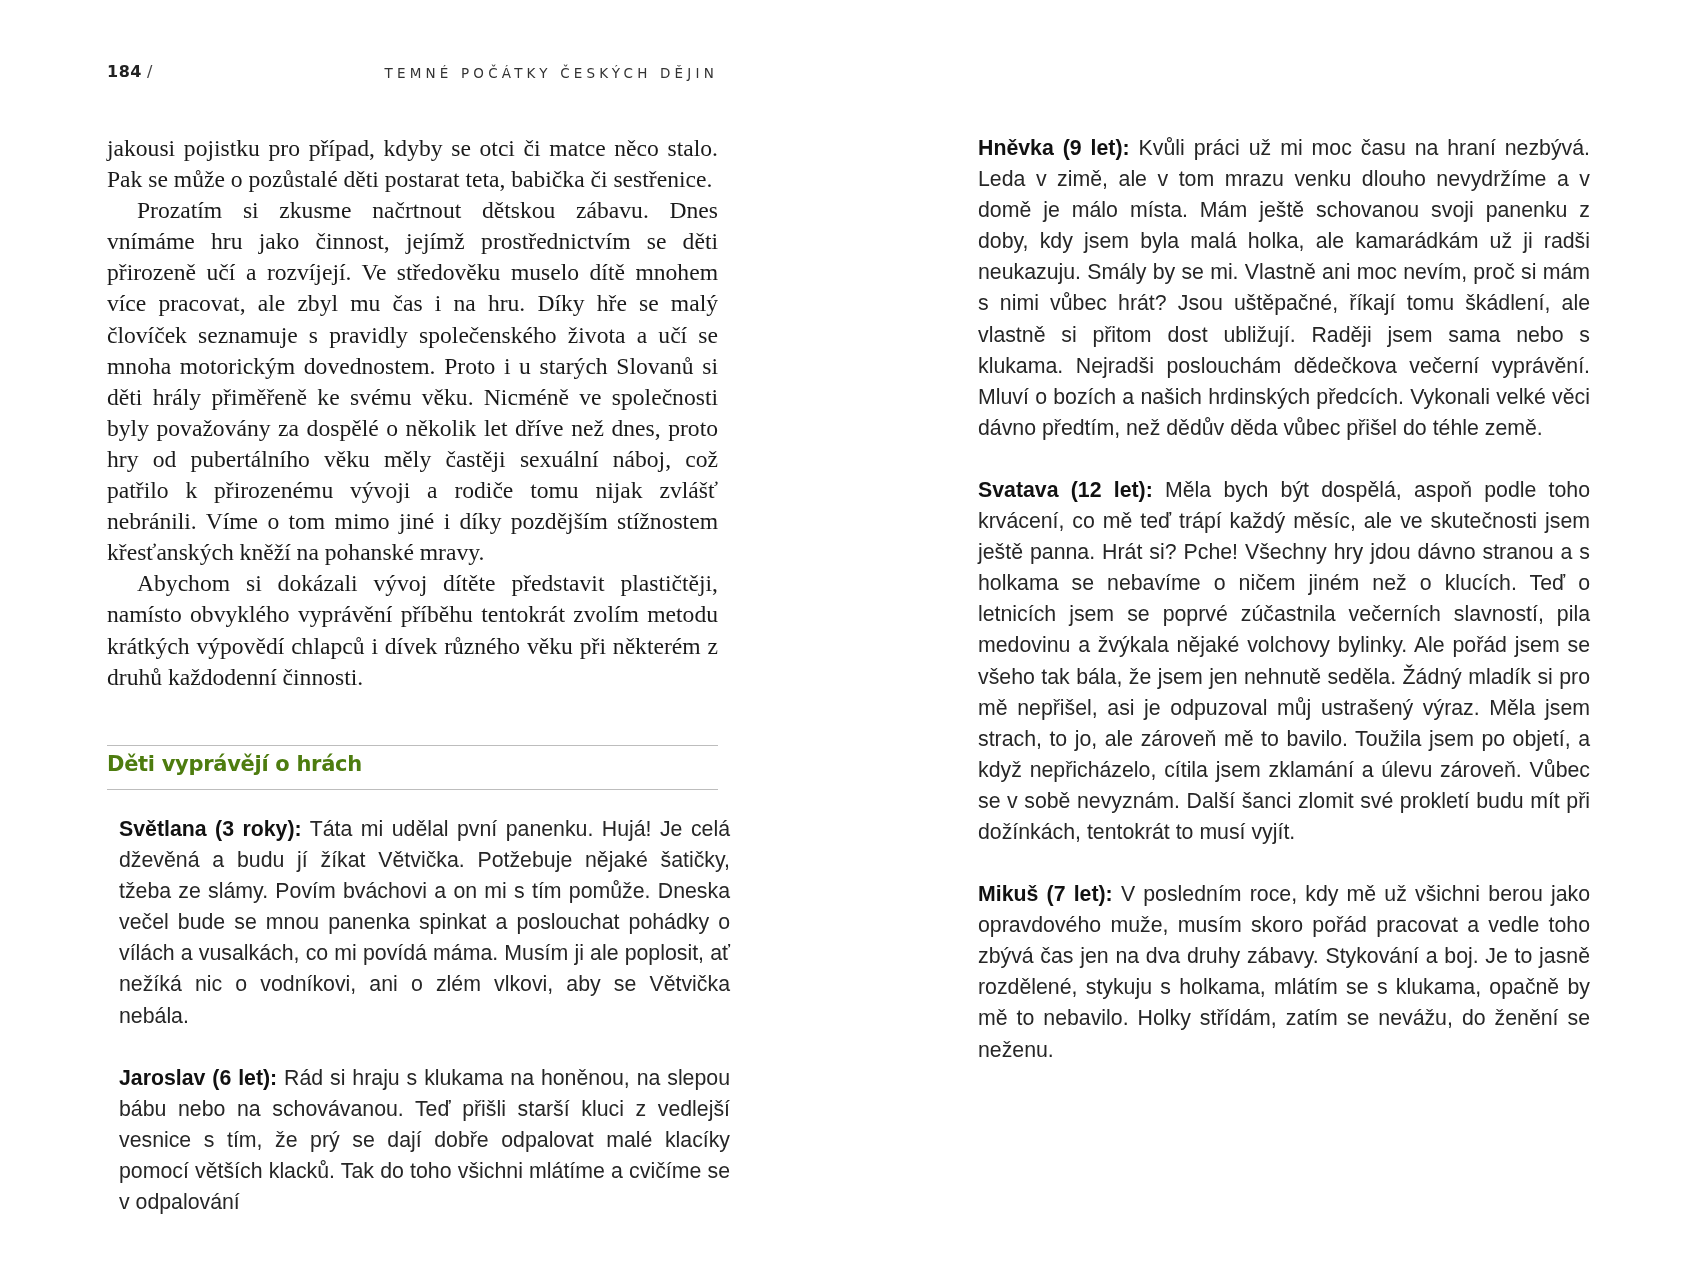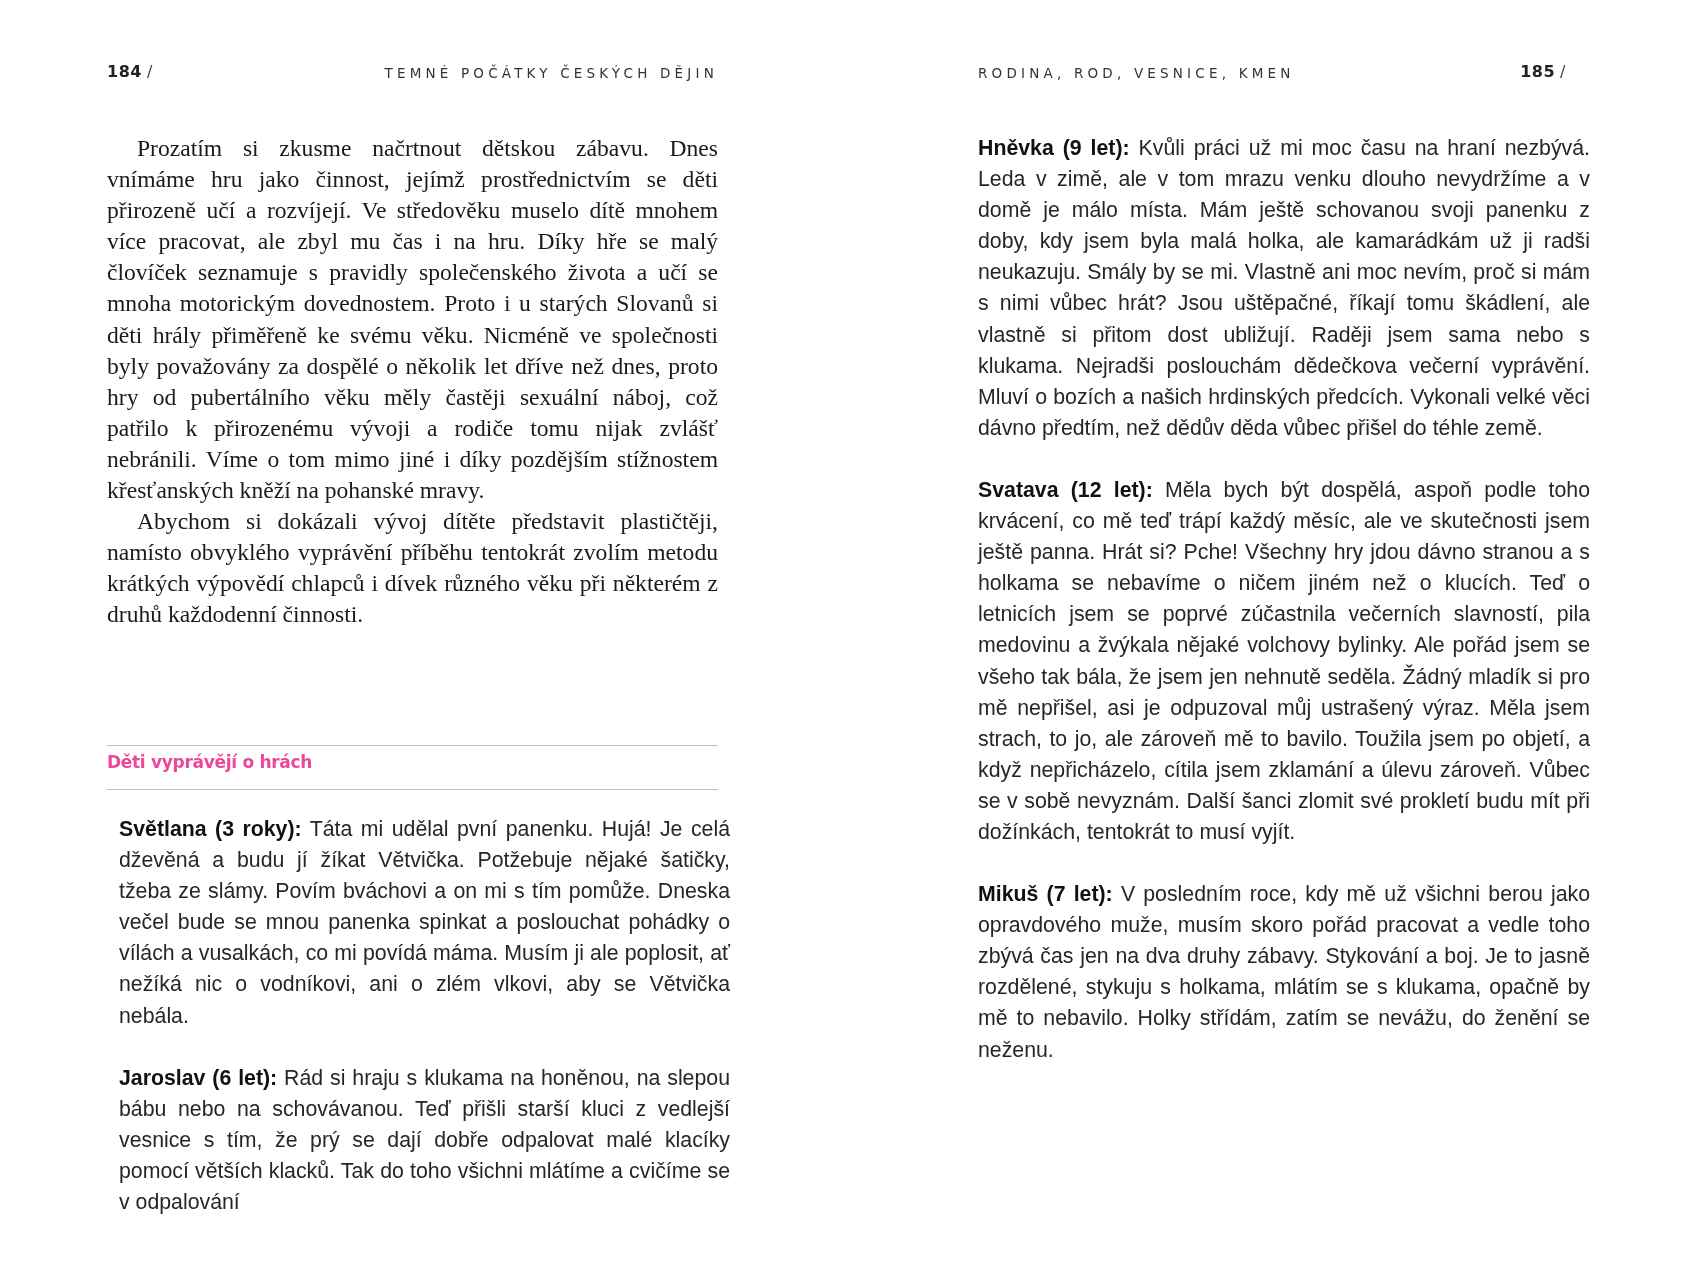--- a/index.html
+++ b/index.html
@@ -30,22 +30,22 @@
     hyphens: manual; color: #1a1a1a;
   }
   .serif-body p { margin: 0; }
   .serif-body p.indent { text-indent: 30px; }
 
   .section-rule { position: absolute; left: 0; width: 611px; height: 0; border-top: 1.5px solid #bdbdbd; }
   .rule-top { top: 745px; }
   .rule-bottom { top: 789px; }
   .section-title {
     position: absolute; top: 752px; left: 0;
-    font-family: "DejaVu Sans", sans-serif; font-weight: bold; font-size: 17px;
-    color: #ec4899; letter-spacing: -0.3px;
+    font-family: "DejaVu Sans", sans-serif; font-weight: bold; font-size: 21px;
+    color: #4d7c0f; letter-spacing: -0.3px;
   }
 
   .sans-body {
     font-family: "Liberation Sans", "DejaVu Sans", sans-serif;
     font-size: 21.3px; line-height: 31.1px; text-align: justify; color: #262626;
   }
   .sans-body p { margin: 0; }
   .sans-body .speaker { font-weight: bold; color: #111; }
   .left-quotes { position: absolute; top: 814px; left: 12px; width: 611px; }
   .left-quotes p + p { margin-top: 31px; }
@@ -56,38 +56,35 @@
 </head>
 <body>
 
 <div class="page page-left">
   <div class="running-head">
     <span class="folio"><span>184</span><span class="slash">/</span></span>
     <span class="head-title">TEMNÉ POČÁTKY ČESKÝCH DĚJIN</span>
   </div>
 
   <div class="serif-body">
+    <p>jakousi pojistku pro případ, kdyby se otci či matce něco stalo. Pak se může o pozůstalé děti postarat teta, babička či sestřenice.</p>
     <p class="indent">Prozatím si zkusme načrtnout dětskou zábavu. Dnes vnímáme hru jako činnost, jejímž prostřednictvím se děti přirozeně učí a rozvíjejí. Ve středověku muselo dítě mnohem více pracovat, ale zbyl mu čas i na hru. Díky hře se malý človíček seznamuje s pravidly společenského života a učí se mnoha motorickým dovednostem. Proto i u starých Slovanů si děti hrály přiměřeně ke svému věku. Nicméně ve společnosti byly považovány za dospělé o několik let dříve než dnes, proto hry od pubertálního věku měly častěji sexuální náboj, což patřilo k přirozenému vývoji a rodiče tomu nijak zvlášť nebránili. Víme o tom mimo jiné i díky pozdějším stížnostem křesťanských kněží na pohanské mravy.</p>
     <p class="indent">Abychom si dokázali vývoj dítěte představit plastičtěji, namísto obvyklého vyprávění příběhu tentokrát zvolím metodu krátkých výpovědí chlapců i dívek různého věku při některém z druhů každodenní činnosti.</p>
   </div>
 
   <div class="section-rule rule-top"></div>
   <div class="section-title">Děti vyprávějí o hrách</div>
   <div class="section-rule rule-bottom"></div>
 
   <div class="sans-body left-quotes">
     <p><span class="speaker">Světlana (3 roky):</span> <span>Táta mi udělal pvní panenku. Hujá! Je celá dževěná a budu jí žíkat Větvička. Potžebuje nějaké šatičky, tžeba ze slámy. Povím bváchovi a on mi s tím pomůže. Dneska večel bude se mnou panenka spinkat a poslouchat pohádky o vílách a vusalkách, co mi povídá máma. Musím ji ale poplosit, ať nežíká nic o vodníkovi, ani o zlém vlkovi, aby se Větvička nebála.</span></p>
     <p><span class="speaker">Jaroslav (6 let):</span> <span>Rád si hraju s klukama na honěnou, na slepou bábu nebo na schovávanou. Teď přišli starší kluci z vedlejší vesnice s tím, že prý se dají dobře odpalovat malé klacíky pomocí větších klacků. Tak do toho všichni mlátíme a cvičíme se v odpalování</span></p>
   </div>
 </div>
 
 <div class="page page-right">
-  <div class="running-head">
-    <span class="head-title">RODINA, ROD, VESNICE, KMEN</span>
-    <span class="folio"><span>185</span><span class="slash">/</span></span>
-  </div>
 
   <div class="sans-body right-body">
     <p><span class="speaker">Hněvka (9 let):</span> <span>Kvůli práci už mi moc času na hraní nezbývá. Leda v zimě, ale v tom mrazu venku dlouho nevydržíme a v domě je málo místa. Mám ještě schovanou svoji panenku z doby, kdy jsem byla malá holka, ale kamarádkám už ji radši neukazuju. Smály by se mi. Vlastně ani moc nevím, proč si mám s nimi vůbec hrát? Jsou uštěpačné, říkají tomu škádlení, ale vlastně si přitom dost ubližují. Raději jsem sama nebo s klukama. Nejradši poslouchám dědečkova večerní vyprávění. Mluví o bozích a našich hrdinských předcích. Vykonali velké věci dávno předtím, než dědův děda vůbec přišel do téhle země.</span></p>
     <p><span class="speaker">Svatava (12 let):</span> <span>Měla bych být dospělá, aspoň podle toho krvácení, co mě teď trápí každý měsíc, ale ve skutečnosti jsem ještě panna. Hrát si? Pche! Všechny hry jdou dávno stranou a s holkama se nebavíme o ničem jiném než o klucích. Teď o letnicích jsem se poprvé zúčastnila večerních slavností, pila medovinu a žvýkala nějaké volchovy bylinky. Ale pořád jsem se všeho tak bála, že jsem jen nehnutě seděla. Žádný mladík si pro mě nepřišel, asi je odpuzoval můj ustrašený výraz. Měla jsem strach, to jo, ale zároveň mě to bavilo. Toužila jsem po objetí, a když nepřicházelo, cítila jsem zklamání a úlevu zároveň. Vůbec se v sobě nevyznám. Další šanci zlomit své prokletí budu mít při dožínkách, tentokrát to musí vyjít.</span></p>
     <p><span class="speaker">Mikuš (7 let):</span> <span>V posledním roce, kdy mě už všichni berou jako opravdového muže, musím skoro pořád pracovat a vedle toho zbývá čas jen na dva druhy zábavy. Stykování a boj. Je to jasně rozdělené, stykuju s holkama, mlátím se s klukama, opačně by mě to nebavilo. Holky střídám, zatím se nevážu, do ženění se neženu.</span></p>
   </div>
 </div>
 
 </body></html>

